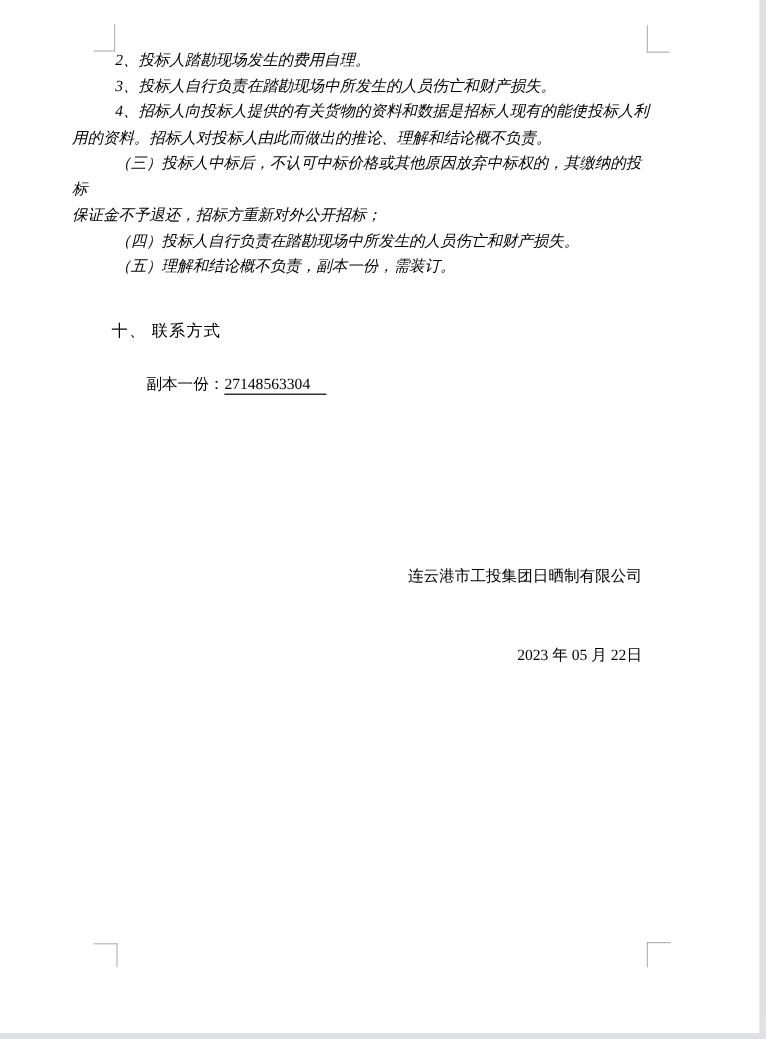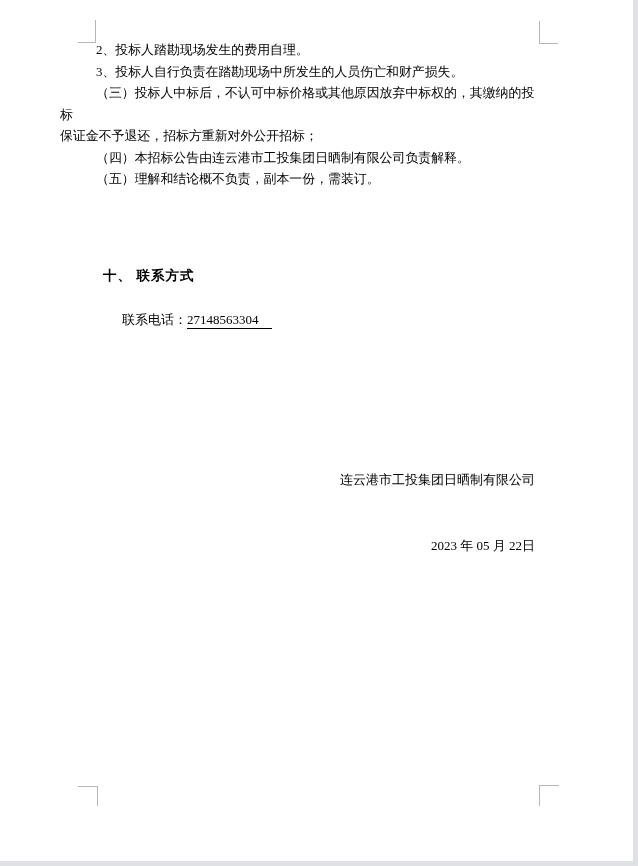--- a/index.html
+++ b/index.html
@@ -25,24 +25,25 @@
 
   .body-text{
     position:absolute;left:60px;top:40px;width:482px;
     font-size:12.9px;line-height:21.5px;
     text-align:left;
   }
   .body-text p{
     margin:0;padding:0;
     white-space:pre-line;
     text-indent:36px;
+    font-style:italic;
   }
   .heading{
-    position:absolute;left:103px;top:266px;
-    font-size:13.5px;line-height:20px;font-weight:bold;
+    position:absolute;left:93px;top:266px;
+    font-size:13.5px;line-height:20px;font-weight:normal;
     letter-spacing:1px;
   }
   .contact{
     position:absolute;left:122px;top:307px;
     font-size:13px;line-height:25px;
   }
   .contact .row{white-space:pre;}
   .contact .val{
     display:inline-block;
     border-bottom:1px solid #000;
@@ -66,30 +67,32 @@
 <div class="page">
 
   <div class="mark mark-tl"></div>
   <div class="mark mark-tr"></div>
   <div class="mark mark-bl"></div>
   <div class="mark mark-br"></div>
 
   <div class="body-text">
     <p>2、投标人踏勘现场发生的费用自理。</p>
     <p>3、投标人自行负责在踏勘现场中所发生的人员伤亡和财产损失。</p>
+    <p>4、招标人向投标人提供的有关货物的资料和数据是招标人现有的能使投标人利
+用的资料。招标人对投标人由此而做出的推论、理解和结论概不负责。</p>
     <p>（三）投标人中标后，不认可中标价格或其他原因放弃中标权的，其缴纳的投标
 保证金不予退还，招标方重新对外公开招标；</p>
-    <p>（四）本招标公告由连云港市工投集团日晒制有限公司负责解释。</p>
+    <p>（四）投标人自行负责在踏勘现场中所发生的人员伤亡和财产损失。</p>
     <p>（五）理解和结论概不负责，副本一份，需装订。</p>
   </div>
 
   <div class="heading">十、 联系方式</div>
 
   <div class="contact">
-    <div class="row pad-phone"><span>联系电话：</span><span class="val">27148563304</span></div>
+    <div class="row pad-phone"><span>副本一份：</span><span class="val">27148563304</span></div>
   </div>
 
   <div class="signature">
     <div>连云港市工投集团日晒制有限公司</div>
     <div>2023 年 05 月 22日</div>
   </div>
 
 </div>
 
 <div class="strip-right"></div>

